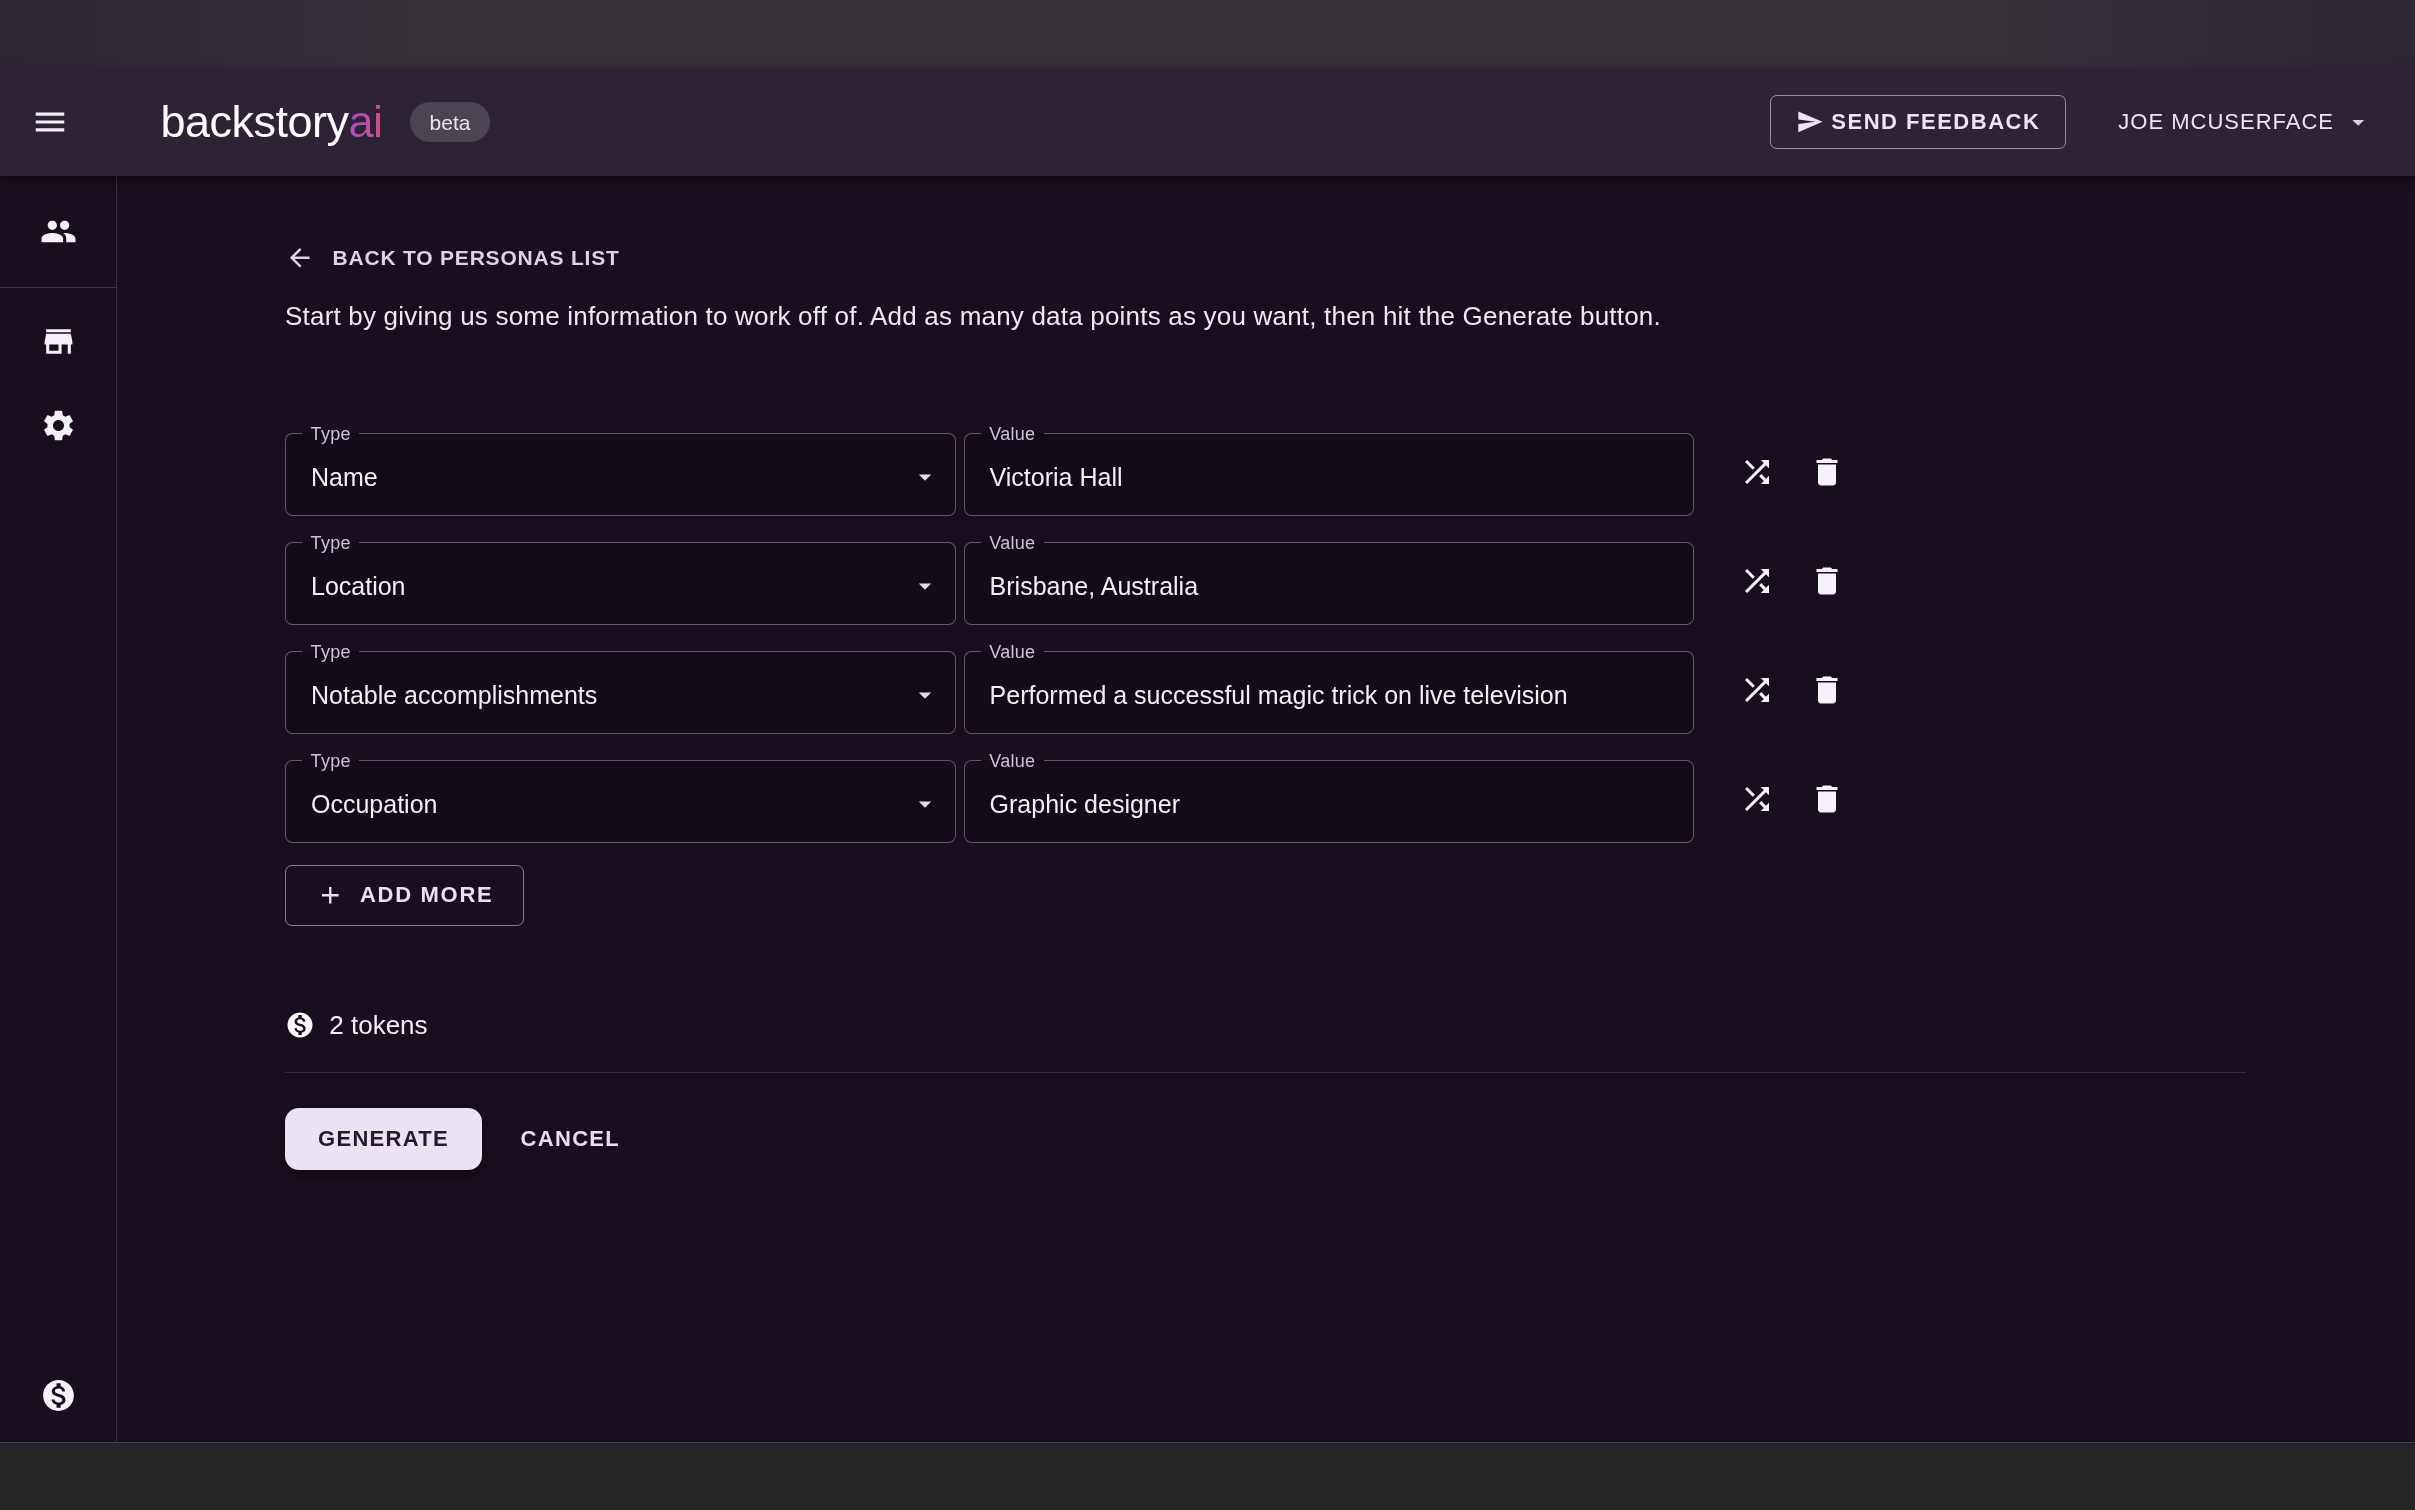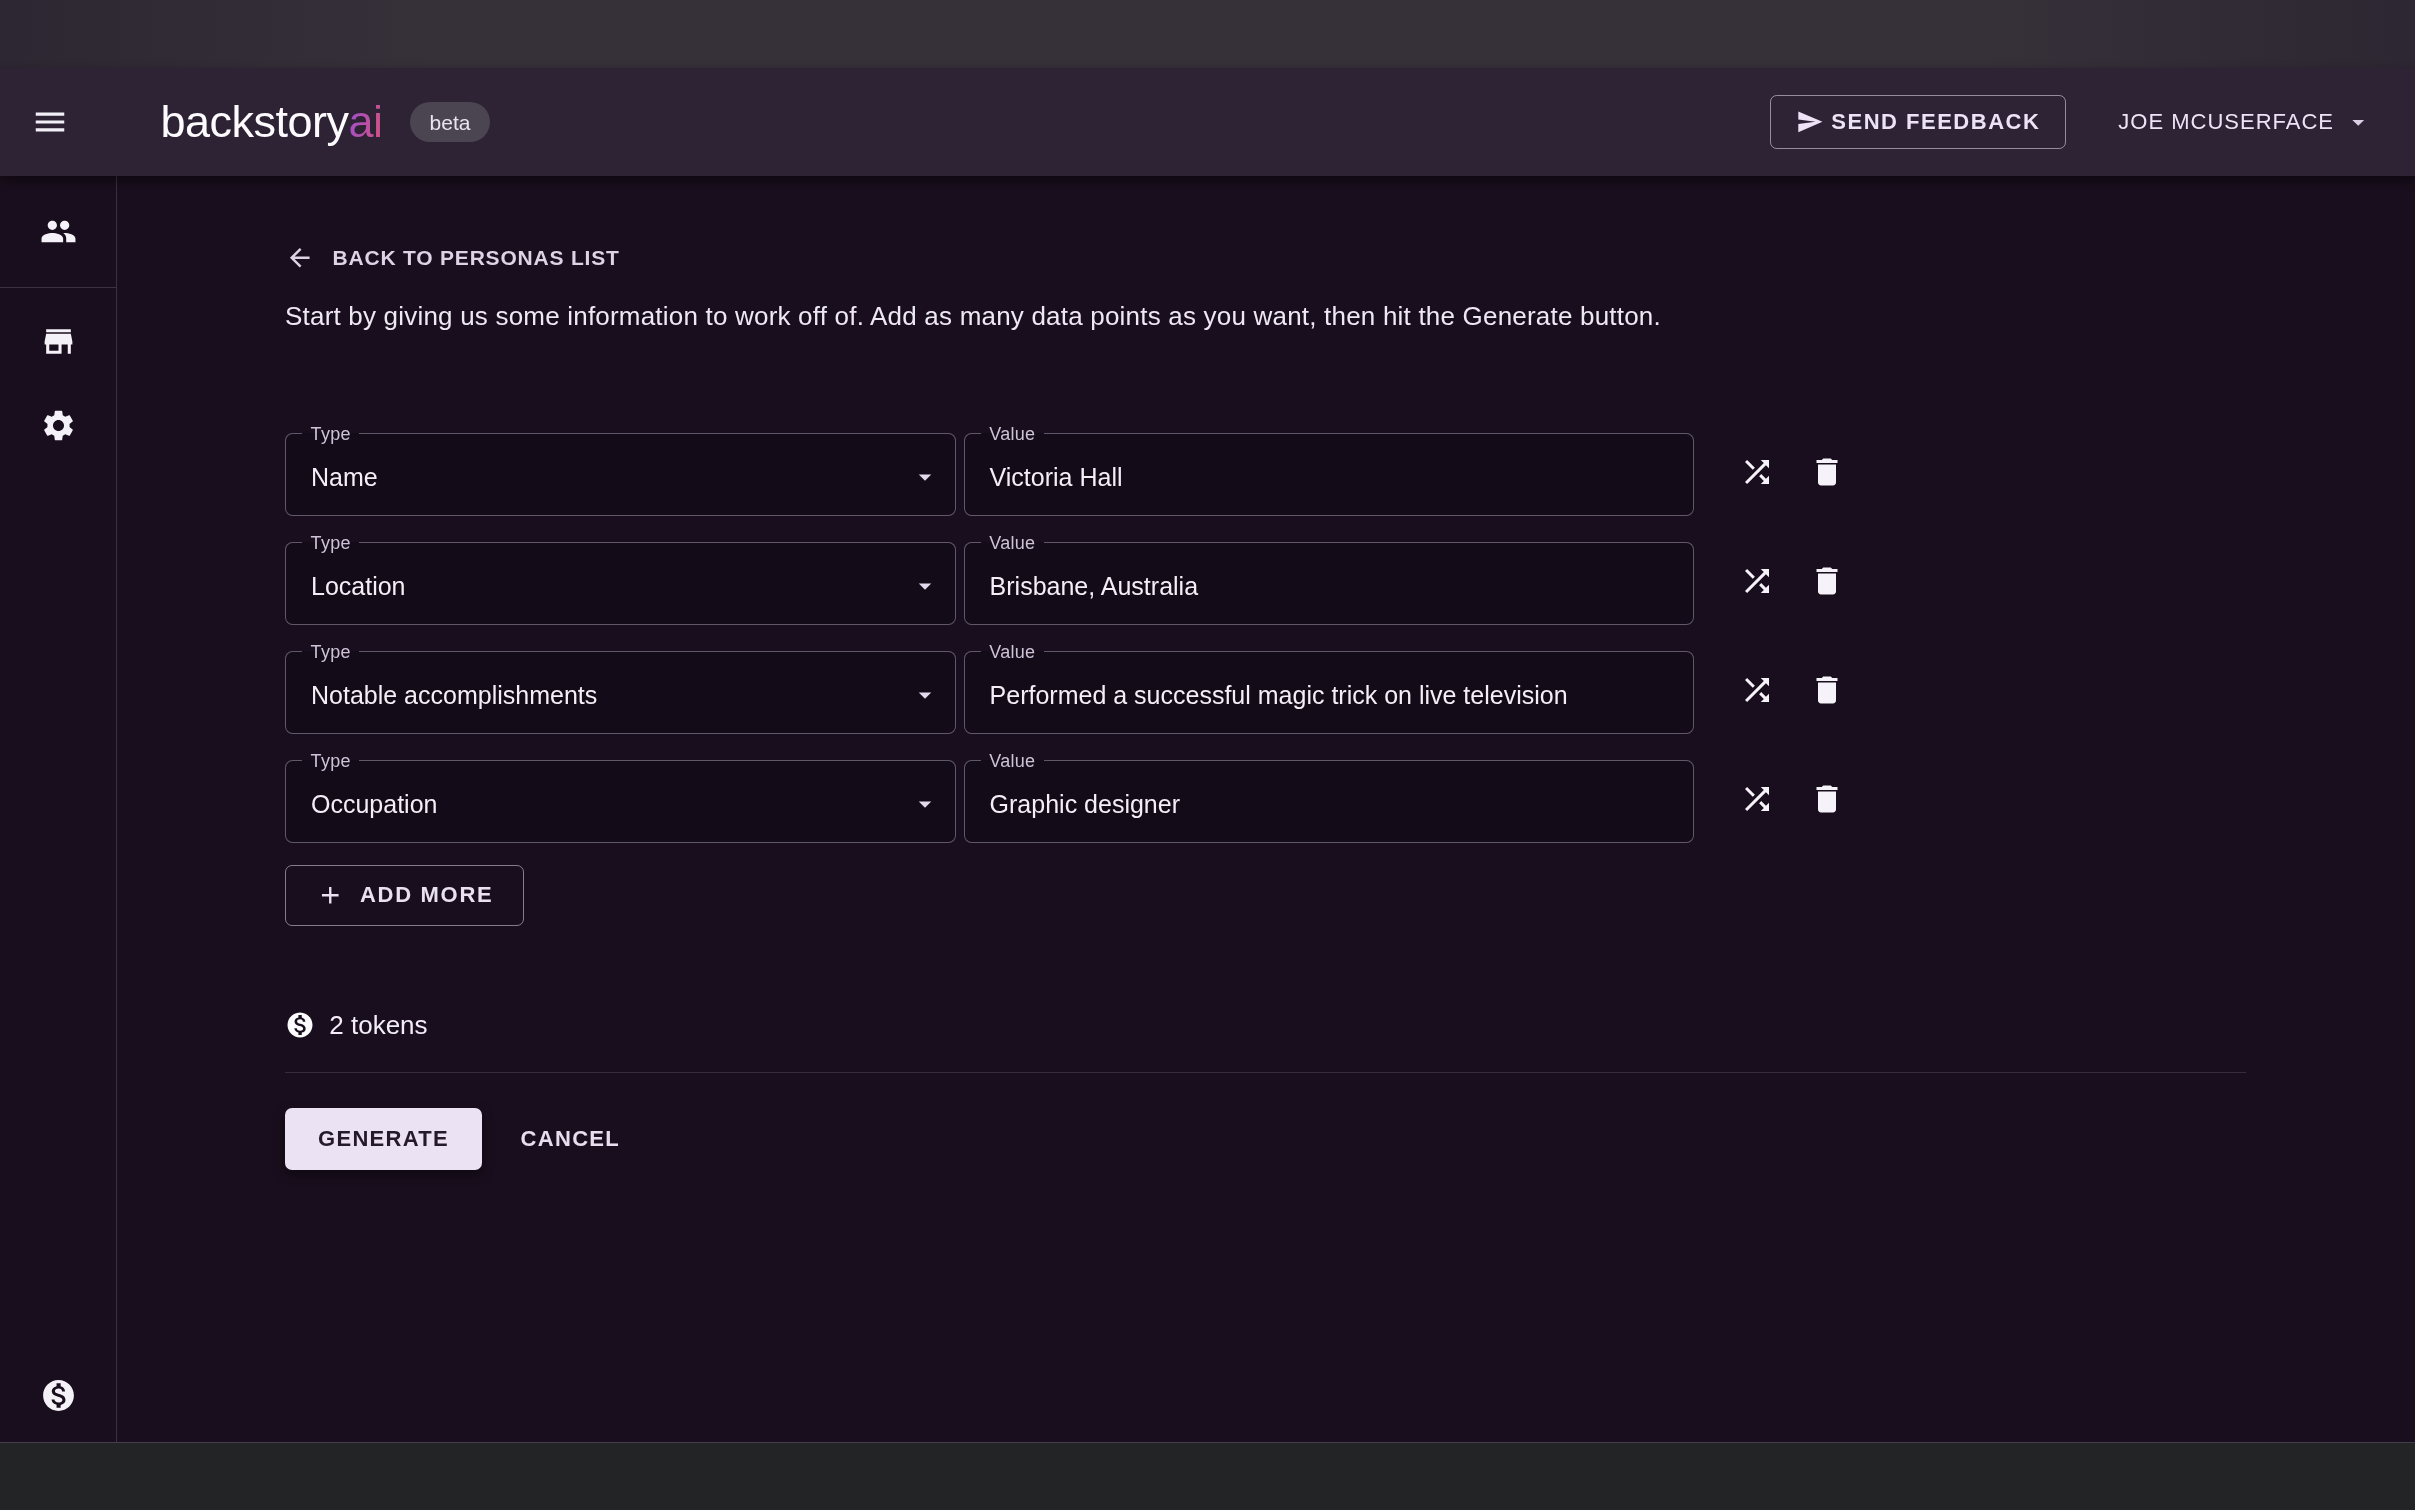--- a/index.html
+++ b/index.html
@@ -139,21 +139,21 @@
 
   .tokens{ margin-top:84px; display:flex; align-items:center; gap:14.3px;
     font-size:26px; color:#f2edf6; }
   .tokens svg{ width:30px; height:30px; color:#fdfcfe; }
 
   .divider{ margin-top:31px; width:1961px; height:1px; background:rgba(255,255,255,.13); }
 
   .actions{ margin-top:35px; display:flex; align-items:center; gap:31px; }
   .generate-btn{
     height:62px; padding:0 33px; background:var(--button-bg); color:var(--button-text);
-    border:none; border-radius:7px; font-size:22px; font-weight:700; letter-spacing:1.3px;
+    border:none; border-radius:14px; font-size:22px; font-weight:700; letter-spacing:1.3px;
     cursor:pointer; box-shadow:0 4.8px 11.4px rgba(0,0,0,.4); font-family:inherit;
   }
   .cancel-btn{
     background:none; border:none; color:#e6def0; font-size:22px; font-weight:700;
     letter-spacing:1.3px; cursor:pointer; padding:0 7.6px; font-family:inherit;
   }
 </style>
 </head>
 <body>
 

